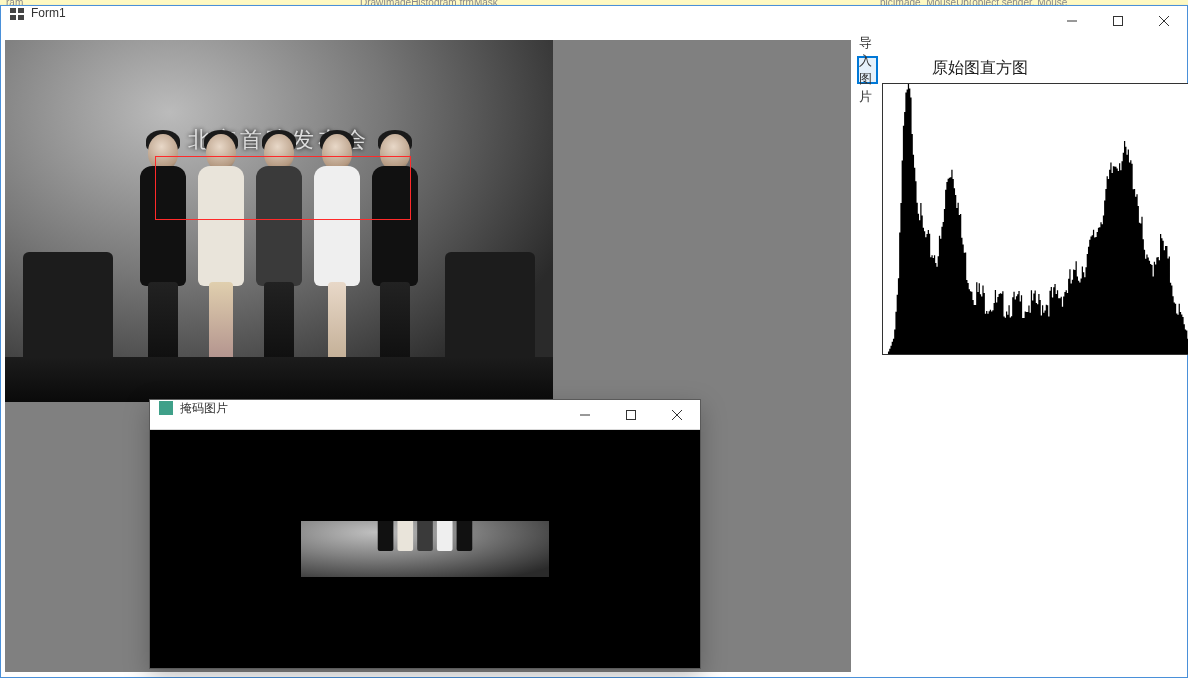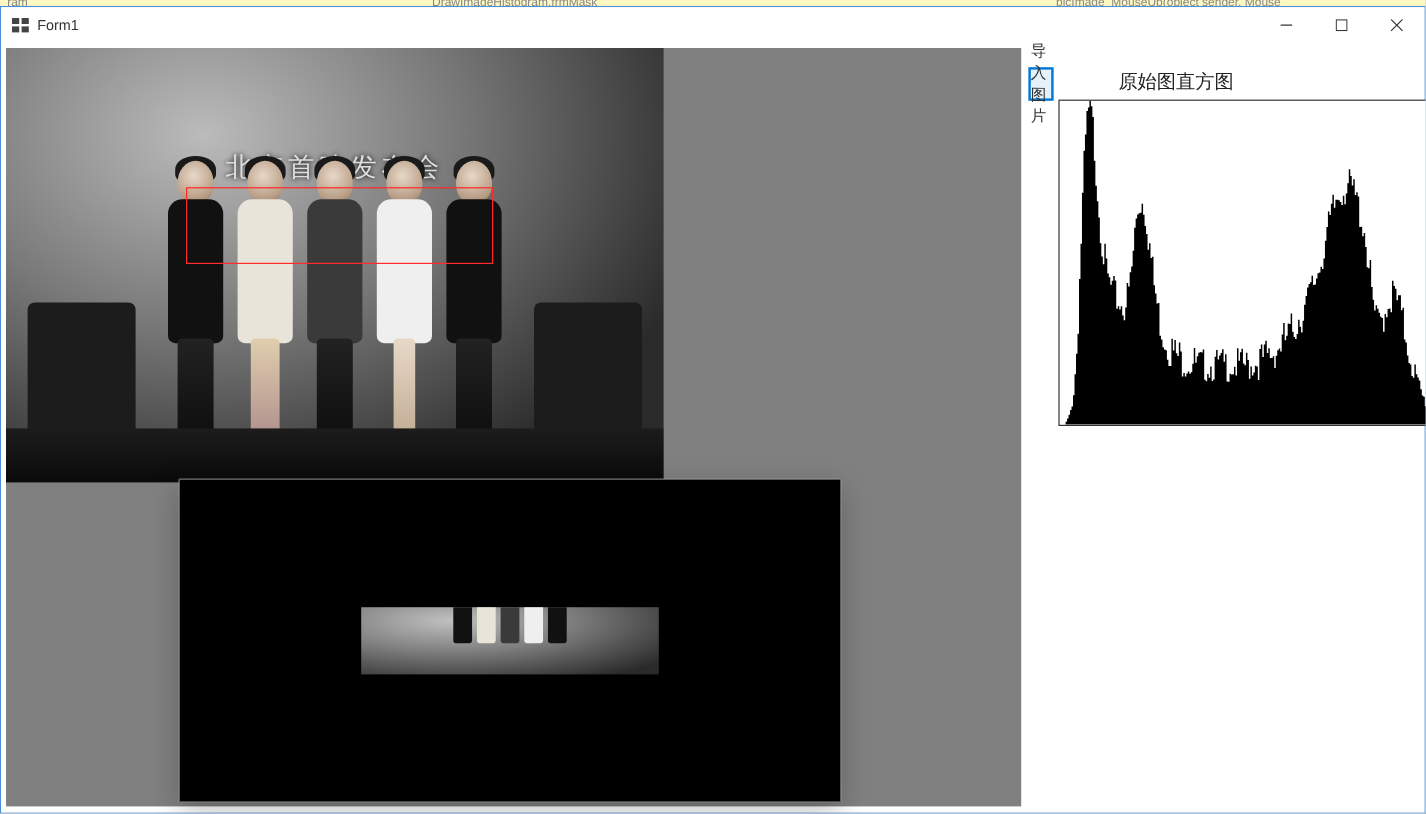--- a/index.html
+++ b/index.html
@@ -33,21 +33,21 @@
     height: 673px;
     background: #fff;
     border: 1px solid #4a90d9;
     display: flex;
     flex-direction: column;
     box-shadow: 0 0 0 1px rgba(0,0,0,0.02);
   }
   .titlebar {
     height: 30px;
     display: flex;
-    align-items: center;
+    align-items: flex-start;
     padding: 0 8px;
     background: #fff;
     position: relative;
   }
   .titlebar .app-icon {
     width: 16px; height: 16px;
     margin-right: 6px;
     display:inline-flex;align-items:center;justify-content:center;
   }
   .titlebar .title { color: #333; }
@@ -305,20 +305,46 @@
       <div class="hist-block">
         <div class="hist-canvas">
           <svg id="hist2" viewBox="0 0 320 272" preserveAspectRatio="none">
               <path d="M0 272 L0.00 272.00 L1.25 272.00 L1.25 272.00 L2.50 272.00 L2.50 272.00 L3.75 272.00 L3.75 272.00 L5.00 272.00 L5.00 272.00 L6.25 272.00 L6.25 272.00 L7.50 272.00 L7.50 272.00 L8.75 272.00 L8.75 272.00 L10.00 272.00 L10.00 272.00 L11.25 272.00 L11.25 272.00 L12.50 272.00 L12.50 269.64 L13.75 269.64 L13.75 269.74 L15.00 269.74 L15.00 268.36 L16.25 268.36 L16.25 267.25 L17.50 267.25 L17.50 265.24 L18.75 265.24 L18.75 261.28 L20.00 261.28 L20.00 256.95 L21.25 256.95 L21.25 255.95 L22.50 255.95 L22.50 252.27 L23.75 252.27 L23.75 248.61 L25.00 248.61 L25.00 243.03 L26.25 243.03 L26.25 238.90 L27.50 238.90 L27.50 232.39 L28.75 232.39 L28.75 242.22 L30.00 242.22 L30.00 241.53 L31.25 241.53 L31.25 237.36 L32.50 237.36 L32.50 233.30 L33.75 233.30 L33.75 238.00 L35.00 238.00 L35.00 233.99 L36.25 233.99 L36.25 228.31 L37.50 228.31 L37.50 204.90 L38.75 204.90 L38.75 205.95 L40.00 205.95 L40.00 212.79 L41.25 212.79 L41.25 210.72 L42.50 210.72 L42.50 214.12 L43.75 214.12 L43.75 208.25 L45.00 208.25 L45.00 201.91 L46.25 201.91 L46.25 205.87 L47.50 205.87 L47.50 227.56 L48.75 227.56 L48.75 223.11 L50.00 223.11 L50.00 225.67 L51.25 225.67 L51.25 222.96 L52.50 222.96 L52.50 229.83 L53.75 229.83 L53.75 233.22 L55.00 233.22 L55.00 228.55 L56.25 228.55 L56.25 213.57 L57.50 213.57 L57.50 220.55 L58.75 220.55 L58.75 217.41 L60.00 217.41 L60.00 222.46 L61.25 222.46 L61.25 225.30 L62.50 225.30 L62.50 222.88 L63.75 222.88 L63.75 225.28 L65.00 225.28 L65.00 231.46 L66.25 231.46 L66.25 234.62 L67.50 234.62 L67.50 236.45 L68.75 236.45 L68.75 230.72 L70.00 230.72 L70.00 237.61 L71.25 237.61 L71.25 240.50 L72.50 240.50 L72.50 239.52 L73.75 239.52 L73.75 241.08 L75.00 241.08 L75.00 232.07 L76.25 232.07 L76.25 233.03 L77.50 233.03 L77.50 225.10 L78.75 225.10 L78.75 233.74 L80.00 233.74 L80.00 235.40 L81.25 235.40 L81.25 235.51 L82.50 235.51 L82.50 230.20 L83.75 230.20 L83.75 244.04 L85.00 244.04 L85.00 244.51 L86.25 244.51 L86.25 245.08 L87.50 245.08 L87.50 244.70 L88.75 244.70 L88.75 243.37 L90.00 243.37 L90.00 246.55 L91.25 246.55 L91.25 249.64 L92.50 249.64 L92.50 248.22 L93.75 248.22 L93.75 235.80 L95.00 235.80 L95.00 239.70 L96.25 239.70 L96.25 234.94 L97.50 234.94 L97.50 241.94 L98.75 241.94 L98.75 243.08 L100.00 243.08 L100.00 237.45 L101.25 237.45 L101.25 239.92 L102.50 239.92 L102.50 250.87 L103.75 250.87 L103.75 249.34 L105.00 249.34 L105.00 250.83 L106.25 250.83 L106.25 248.53 L107.50 248.53 L107.50 249.67 L108.75 249.67 L108.75 250.62 L110.00 250.62 L110.00 249.98 L111.25 249.98 L111.25 246.36 L112.50 246.36 L112.50 239.72 L113.75 239.72 L113.75 244.76 L115.00 244.76 L115.00 241.86 L116.25 241.86 L116.25 240.30 L117.50 240.30 L117.50 239.98 L118.75 239.98 L118.75 240.20 L120.00 240.20 L120.00 238.88 L121.25 238.88 L121.25 252.21 L122.50 252.21 L122.50 252.88 L123.75 252.88 L123.75 249.64 L125.00 249.64 L125.00 251.32 L126.25 251.32 L126.25 246.32 L127.50 246.32 L127.50 252.71 L128.75 252.71 L128.75 252.06 L130.00 252.06 L130.00 242.10 L131.25 242.10 L131.25 239.14 L132.50 239.14 L132.50 243.25 L133.75 243.25 L133.75 241.54 L135.00 241.54 L135.00 240.46 L136.25 240.46 L136.25 238.75 L137.50 238.75 L137.50 244.26 L138.75 244.26 L138.75 241.02 L140.00 241.02 L140.00 252.95 L141.25 252.95 L141.25 253.06 L142.50 253.06 L142.50 249.56 L143.75 249.56 L143.75 249.88 L145.00 249.88 L145.00 249.80 L146.25 249.80 L146.25 246.45 L147.50 246.45 L147.50 250.30 L148.75 250.30 L148.75 238.38 L150.00 238.38 L150.00 241.25 L151.25 241.25 L151.25 237.22 L152.50 237.22 L152.50 235.49 L153.75 235.49 L153.75 242.57 L155.00 242.57 L155.00 243.43 L156.25 243.43 L156.25 237.47 L157.50 237.47 L157.50 238.35 L158.75 238.35 L158.75 248.05 L160.00 248.05 L160.00 241.64 L161.25 241.64 L161.25 247.52 L162.50 247.52 L162.50 244.08 L163.75 244.08 L163.75 240.45 L165.00 240.45 L165.00 240.83 L166.25 240.83 L166.25 246.31 L167.50 246.31 L167.50 230.50 L168.75 230.50 L168.75 225.04 L170.00 225.04 L170.00 232.35 L171.25 232.35 L171.25 222.20 L172.50 222.20 L172.50 222.00 L173.75 222.00 L173.75 226.76 L175.00 226.76 L175.00 221.09 L176.25 221.09 L176.25 229.70 L177.50 229.70 L177.50 227.53 L178.75 227.53 L178.75 223.93 L180.00 223.93 L180.00 233.36 L181.25 233.36 L181.25 221.60 L182.50 221.60 L182.50 217.59 L183.75 217.59 L183.75 213.31 L185.00 213.31 L185.00 213.23 L186.25 213.23 L186.25 196.15 L187.50 196.15 L187.50 183.78 L188.75 183.78 L188.75 195.57 L190.00 195.57 L190.00 189.07 L191.25 189.07 L191.25 173.37 L192.50 173.37 L192.50 171.00 L193.75 171.00 L193.75 156.80 L195.00 156.80 L195.00 166.75 L196.25 166.75 L196.25 165.55 L197.50 165.55 L197.50 161.80 L198.75 161.80 L198.75 152.35 L200.00 152.35 L200.00 132.05 L201.25 132.05 L201.25 129.75 L202.50 129.75 L202.50 126.58 L203.75 126.58 L203.75 108.54 L205.00 108.54 L205.00 86.86 L206.25 86.86 L206.25 71.49 L207.50 71.49 L207.50 56.16 L208.75 56.16 L208.75 44.94 L210.00 44.94 L210.00 38.02 L211.25 38.02 L211.25 24.37 L212.50 24.37 L212.50 26.84 L213.75 26.84 L213.75 23.58 L215.00 23.58 L215.00 15.85 L216.25 15.85 L216.25 14.14 L217.50 14.14 L217.50 16.36 L218.75 16.36 L218.75 16.86 L220.00 16.86 L220.00 26.96 L221.25 26.96 L221.25 29.01 L222.50 29.01 L222.50 24.91 L223.75 24.91 L223.75 27.02 L225.00 27.02 L225.00 24.92 L226.25 24.92 L226.25 41.37 L227.50 41.37 L227.50 42.96 L228.75 42.96 L228.75 49.05 L230.00 49.05 L230.00 67.98 L231.25 67.98 L231.25 72.10 L232.50 72.10 L232.50 80.42 L233.75 80.42 L233.75 88.86 L235.00 88.86 L235.00 95.91 L236.25 95.91 L236.25 103.84 L237.50 103.84 L237.50 98.83 L238.75 98.83 L238.75 108.58 L240.00 108.58 L240.00 105.04 L241.25 105.04 L241.25 99.10 L242.50 99.10 L242.50 90.18 L243.75 90.18 L243.75 98.56 L245.00 98.56 L245.00 109.26 L246.25 109.26 L246.25 106.73 L247.50 106.73 L247.50 122.53 L248.75 122.53 L248.75 122.93 L250.00 122.93 L250.00 126.49 L251.25 126.49 L251.25 154.93 L252.50 154.93 L252.50 154.68 L253.75 154.68 L253.75 162.58 L255.00 162.58 L255.00 162.63 L256.25 162.63 L256.25 171.80 L257.50 171.80 L257.50 183.28 L258.75 183.28 L258.75 178.65 L260.00 178.65 L260.00 166.38 L261.25 166.38 L261.25 180.76 L262.50 180.76 L262.50 188.69 L263.75 188.69 L263.75 192.37 L265.00 192.37 L265.00 187.96 L266.25 187.96 L266.25 190.99 L267.50 190.99 L267.50 197.07 L268.75 197.07 L268.75 205.73 L270.00 205.73 L270.00 212.29 L271.25 212.29 L271.25 229.33 L272.50 229.33 L272.50 219.38 L273.75 219.38 L273.75 229.18 L275.00 229.18 L275.00 227.36 L276.25 227.36 L276.25 231.36 L277.50 231.36 L277.50 235.96 L278.75 235.96 L278.75 220.13 L280.00 220.13 L280.00 226.02 L281.25 226.02 L281.25 228.52 L282.50 228.52 L282.50 235.55 L283.75 235.55 L283.75 233.94 L285.00 233.94 L285.00 233.69 L286.25 233.69 L286.25 240.21 L287.50 240.21 L287.50 239.47 L288.75 239.47 L288.75 251.20 L290.00 251.20 L290.00 252.22 L291.25 252.22 L291.25 254.27 L292.50 254.27 L292.50 256.54 L293.75 256.54 L293.75 257.23 L295.00 257.23 L295.00 258.98 L296.25 258.98 L296.25 260.13 L297.50 260.13 L297.50 255.16 L298.75 255.16 L298.75 258.74 L300.00 258.74 L300.00 257.83 L301.25 257.83 L301.25 260.57 L302.50 260.57 L302.50 261.14 L303.75 261.14 L303.75 262.17 L305.00 262.17 L305.00 264.14 L306.25 264.14 L306.25 266.20 L307.50 266.20 L307.50 265.38 L308.75 265.38 L308.75 264.98 L310.00 264.98 L310.00 267.86 L311.25 267.86 L311.25 267.81 L312.50 267.81 L312.50 267.56 L313.75 267.56 L313.75 268.16 L315.00 268.16 L315.00 267.71 L316.25 267.71 L316.25 269.59 L317.50 269.59 L317.50 268.95 L318.75 268.95 L318.75 268.96 L320.00 268.96 L320 272 Z" fill="#000"></path>
             </svg>
         </div>
       </div>
     </div>
 
     <div class="mask-window">
+      <div class="titlebar">
+        <span class="app-icon">
+          <svg width="16" height="16" viewBox="0 0 16 16">
+            <rect x="1" y="1" width="14" height="14" fill="#3fa089"></rect>
+            <rect x="3" y="3" width="10" height="10" fill="#fff"></rect>
+          </svg>
+        </span>
+        <span class="title">掩码图片</span>
+        <div class="win-controls">
+          <div class="btn">
+            <svg width="10" height="10" viewBox="0 0 10 10">
+                <path d="M0 5 H10" stroke="#333" stroke-width="1"></path>
+              </svg>
+          </div>
+          <div class="btn">
+            <svg width="10" height="10" viewBox="0 0 10 10">
+                <rect x="0.5" y="0.5" width="9" height="9" fill="none" stroke="#333" stroke-width="1"></rect>
+              </svg>
+          </div>
+          <div class="btn">
+            <svg width="10" height="10" viewBox="0 0 10 10">
+                <path d="M0 0 L10 10 M10 0 L0 10" stroke="#333" stroke-width="1"></path>
+              </svg>
+          </div>
+        </div>
+      </div>
       <div class="mask-client">
         <div class="mask-strip">
           <div class="mini-people">
             <div class="person">
                 <div class="body"></div>
               </div>
             <div class="person light">
                 <div class="body"></div>
               </div>
             <div class="person mid">

